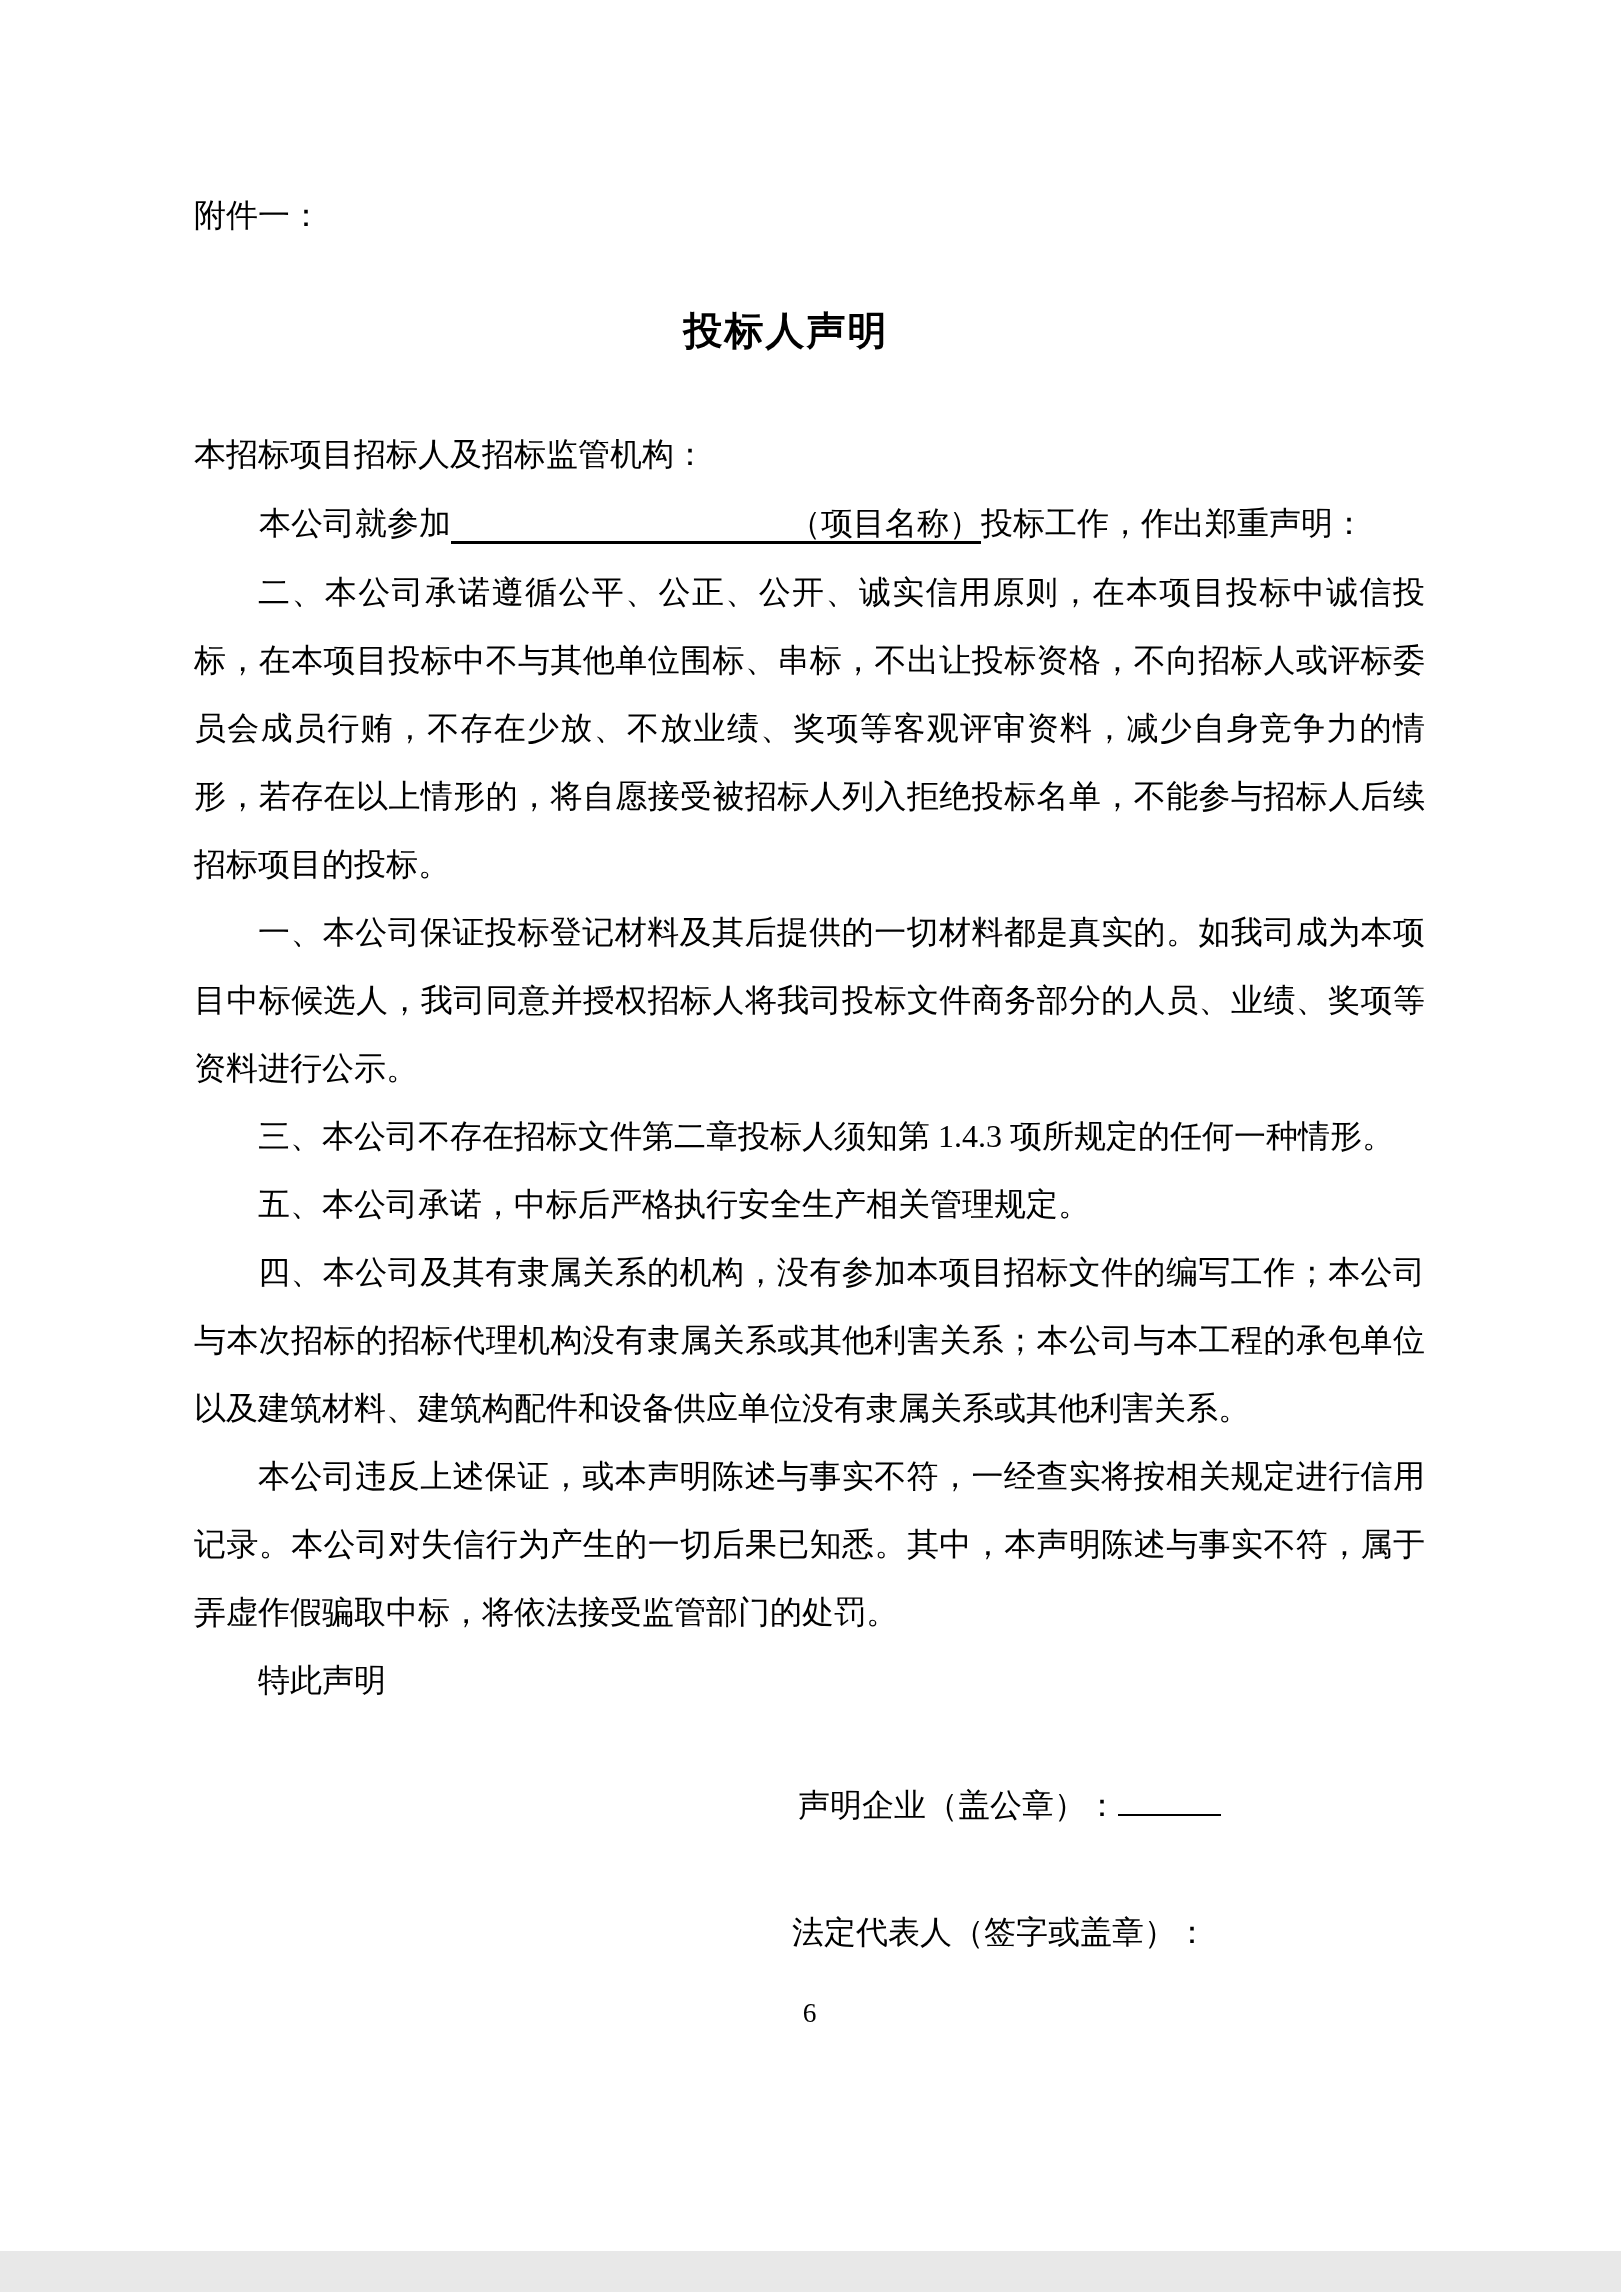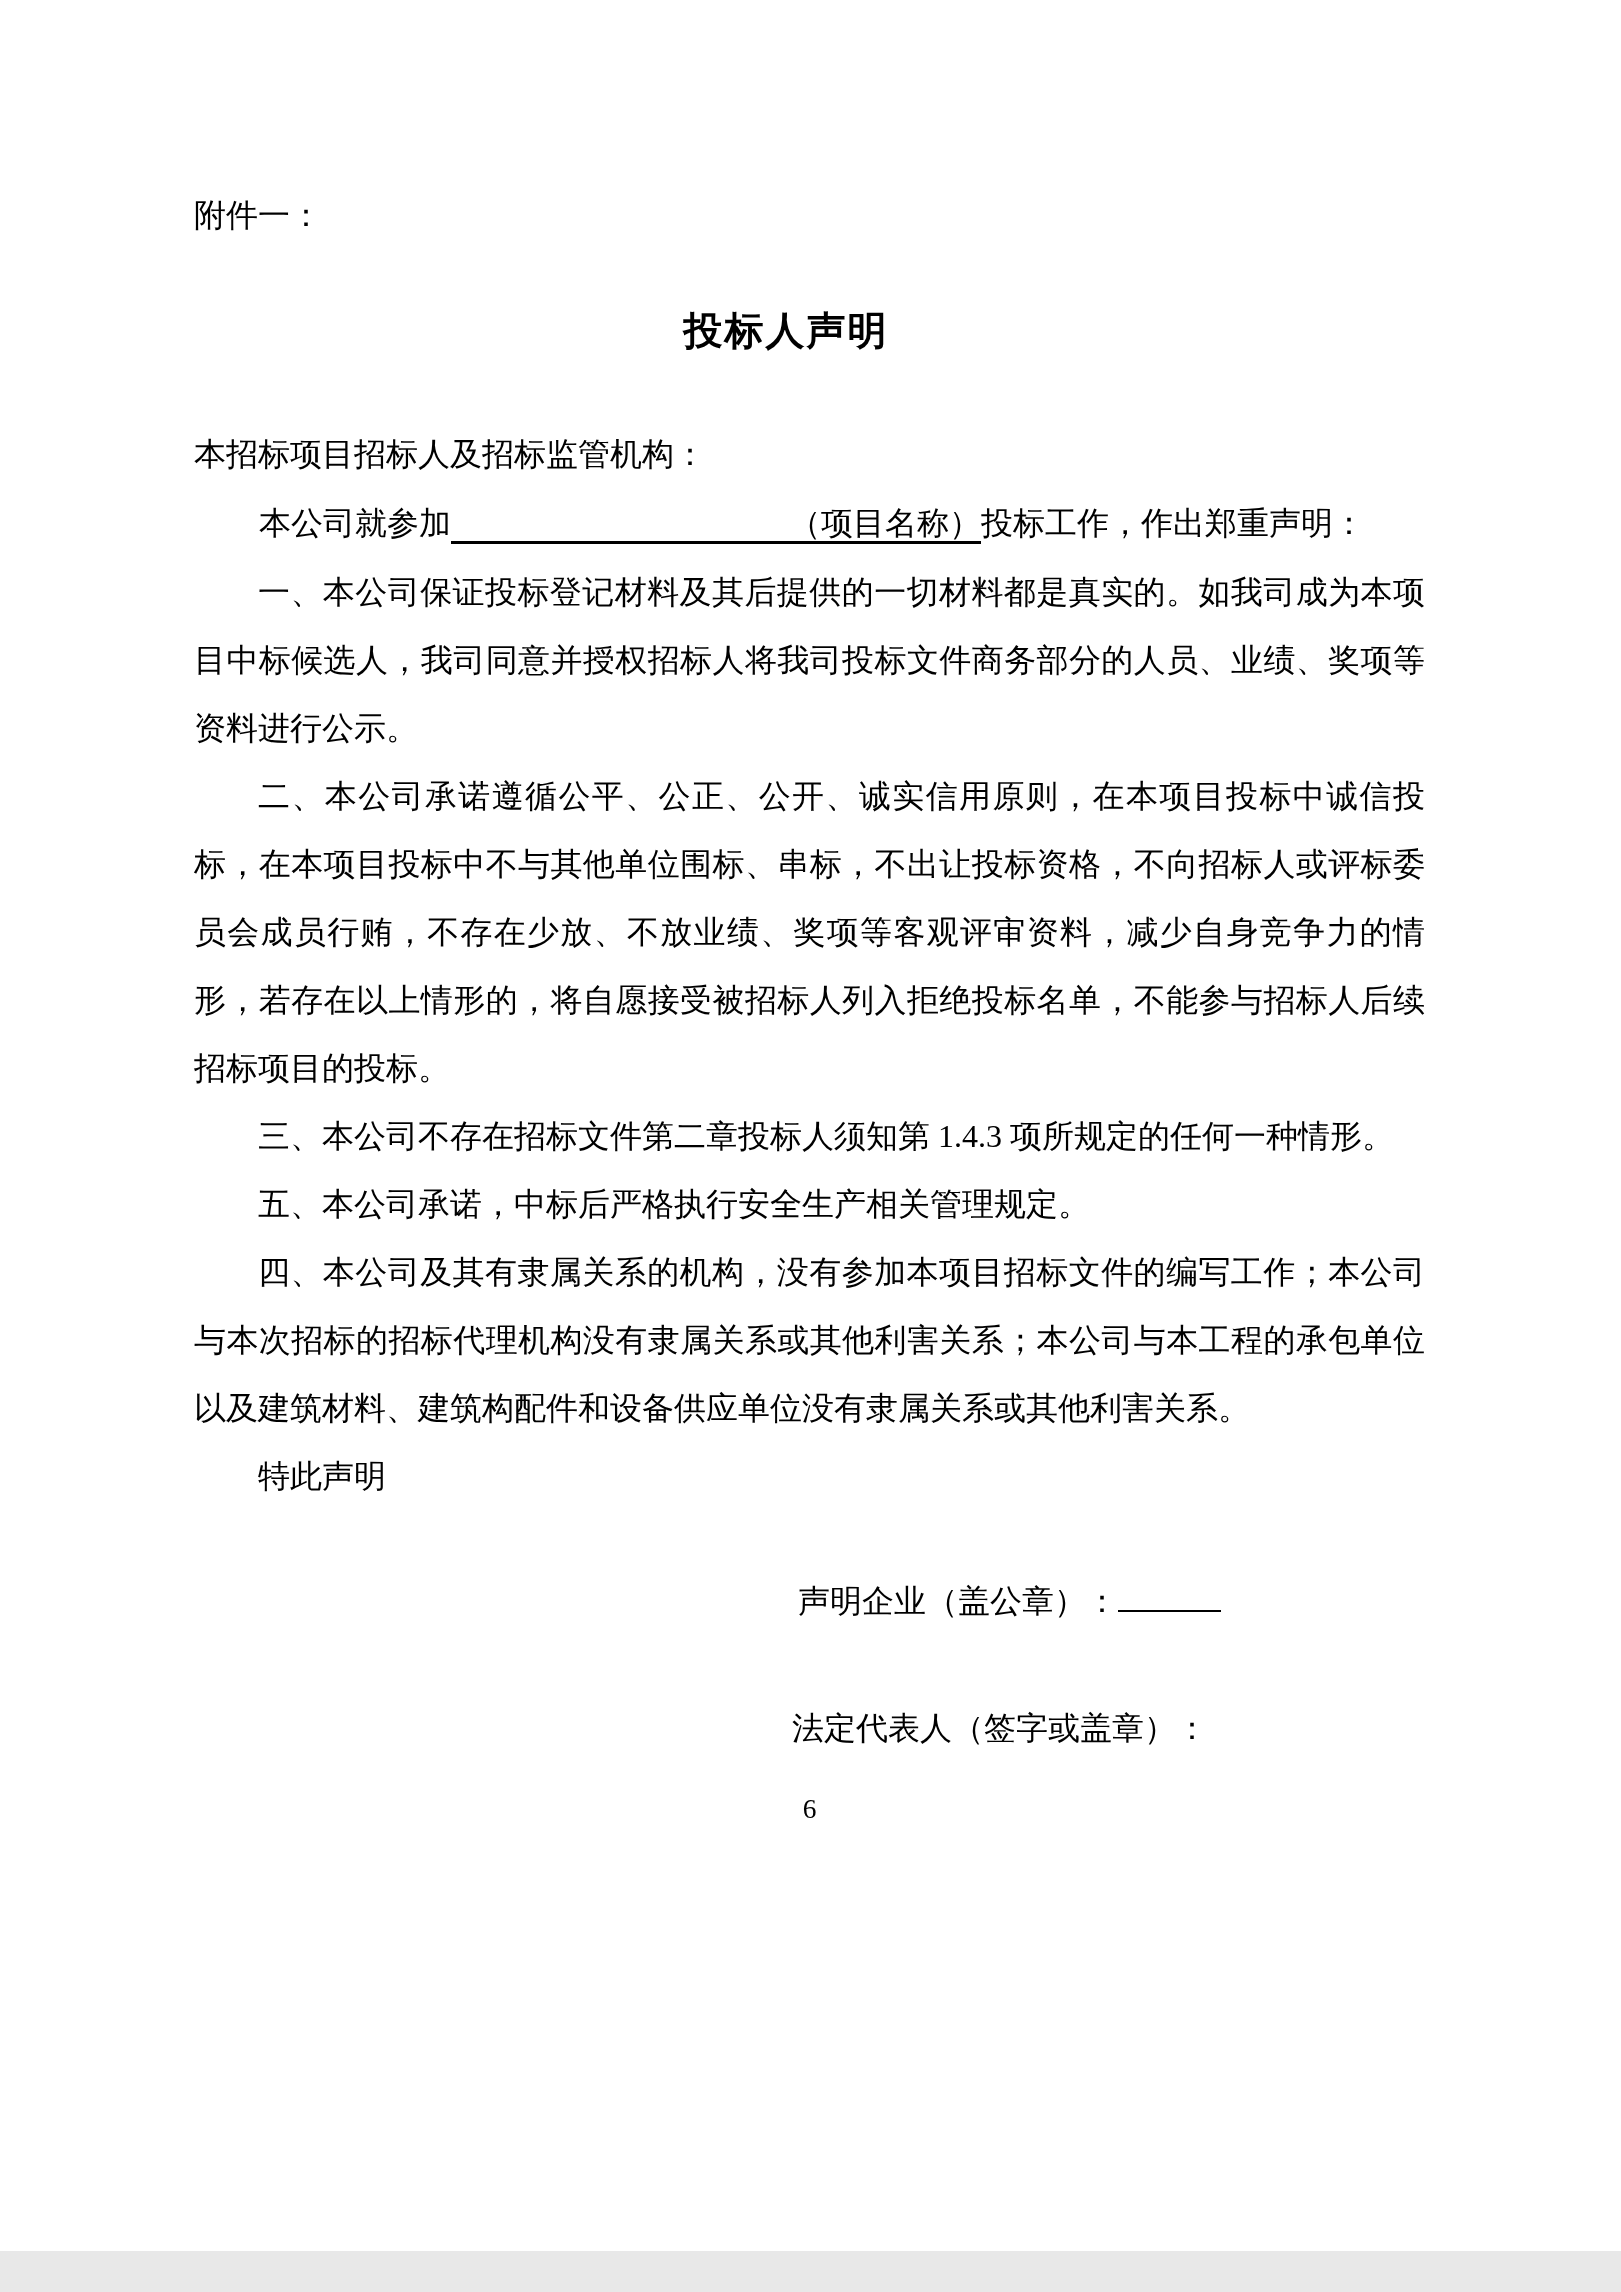--- a/index.html
+++ b/index.html
@@ -94,25 +94,26 @@
 
   <div class="attachment">附件一：</div>
 
   <div class="doc-title">投标人声明</div>
 
   <div class="intro1">本招标项目招标人及招标监管机构：</div>
 
   <div class="intro2"><span>本公司就参加</span><span class="fill-wrap"><span class="blank-project"></span><span>（项目名称）</span></span><span>投标工作，作出郑重声明：</span></div>
 
   <div class="body-text">
+    <p>二、本公司承诺遵循公平、公正、公开、诚实信用原则，在本项目投标中诚信投标，在本项目投标中不与其他单位围标、串标，不出让投标资格，不向招标人或评标委员会成员行贿，不存在少放、不放业绩、奖项等客观评审资料，减少自身竞争力的情形，若存在以上情形的，将自愿接受被招标人列入拒绝投标名单，不能参与招标人后续招标项目的投标。</p>
     <p>一、本公司保证投标登记材料及其后提供的一切材料都是真实的。如我司成为本项目中标候选人，我司同意并授权招标人将我司投标文件商务部分的人员、业绩、奖项等资料进行公示。</p>
-    <p>二、本公司承诺遵循公平、公正、公开、诚实信用原则，在本项目投标中诚信投标，在本项目投标中不与其他单位围标、串标，不出让投标资格，不向招标人或评标委员会成员行贿，不存在少放、不放业绩、奖项等客观评审资料，减少自身竞争力的情形，若存在以上情形的，将自愿接受被招标人列入拒绝投标名单，不能参与招标人后续招标项目的投标。</p>
     <p>三、本公司不存在招标文件第二章投标人须知第 1.4.3 项所规定的任何一种情形。</p>
     <p>五、本公司承诺，中标后严格执行安全生产相关管理规定。</p>
     <p>四、本公司及其有隶属关系的机构，没有参加本项目招标文件的编写工作；本公司与本次招标的招标代理机构没有隶属关系或其他利害关系；本公司与本工程的承包单位以及建筑材料、建筑构配件和设备供应单位没有隶属关系或其他利害关系。</p>
+    <p>本公司违反上述保证，或本声明陈述与事实不符，一经查实将按相关规定进行信用记录。本公司对失信行为产生的一切后果已知悉。其中，本声明陈述与事实不符，属于弄虚作假骗取中标，将依法接受监管部门的处罚。</p>
     <p class="closing">特此声明</p>
   </div>
 
   <div class="sig-company"><span>声明企业（盖公章）：</span><span class="blank blank-seal"></span></div>
 
   <div class="sig-rep"><span>法定代表人（签字或盖章）：</span></div>
 
 
   <div class="page-number">6</div>
 

